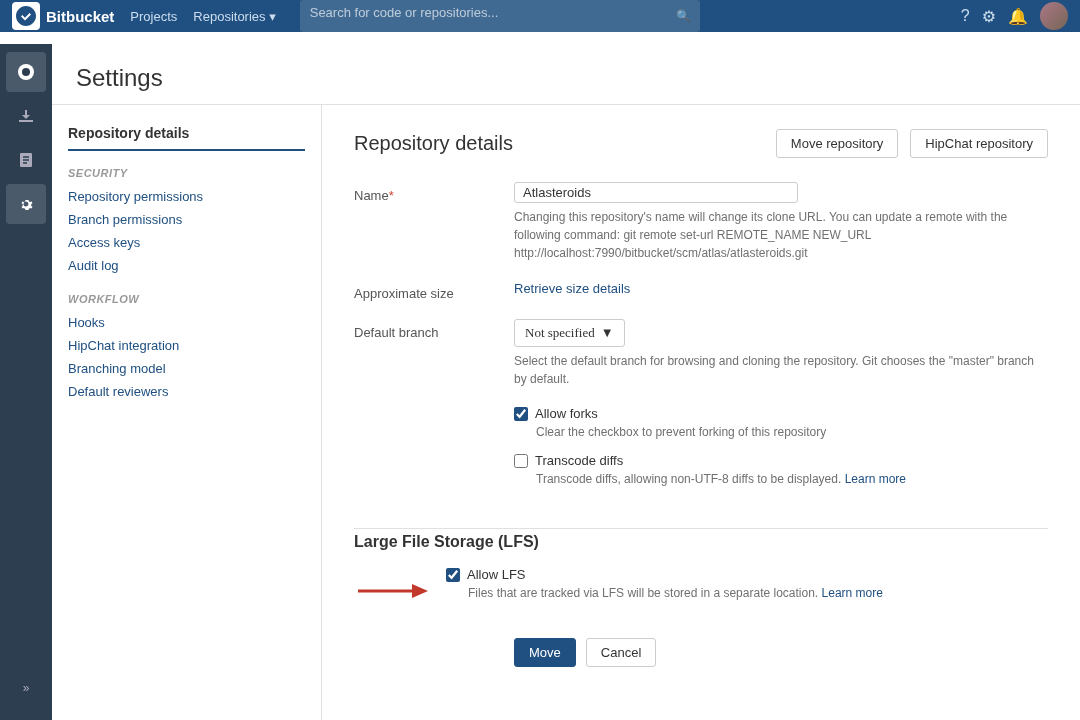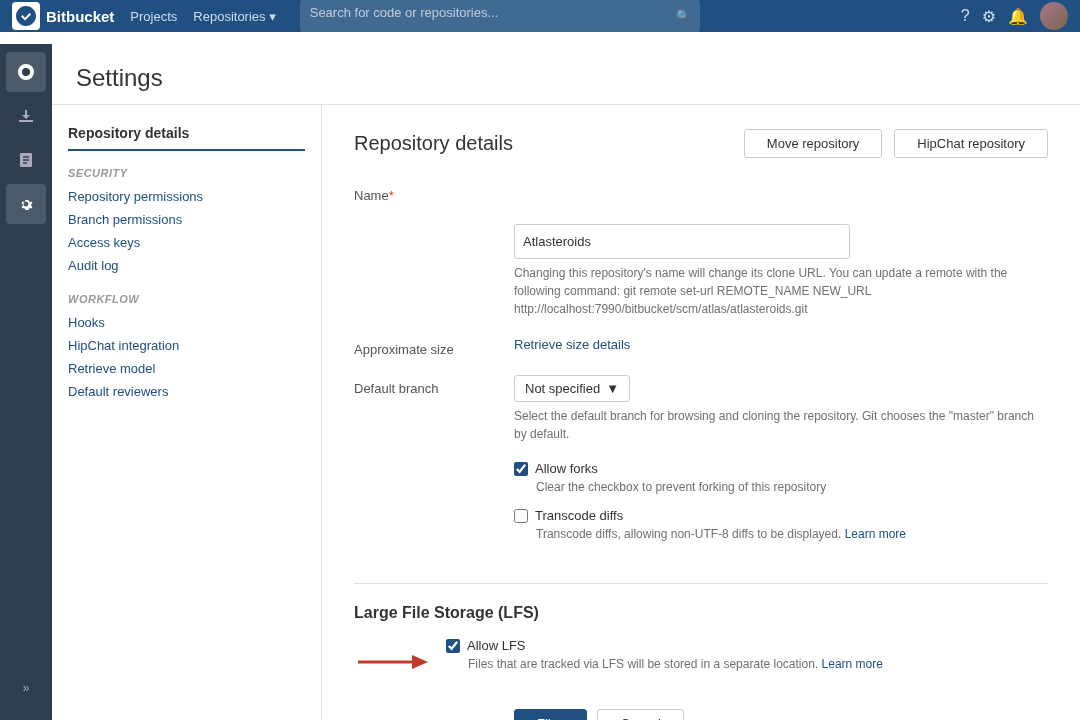--- a/index.html
+++ b/index.html
@@ -181,21 +181,21 @@
       margin-bottom: 24px;
       gap: 12px;
     }
     .section-title {
       font-size: 20px;
       font-weight: 400;
       color: #333;
       flex: 1;
     }
     .btn {
-      padding: 6px 22px;
+      padding: 6px 14px;
       border-radius: 3px;
       font-size: 13px;
       cursor: pointer;
       border: 1px solid #ccc;
       background: #fff;
       color: #333;
     }
     .btn-primary {
       background: #205081;
       color: #fff;
@@ -214,47 +214,47 @@
       padding-top: 6px;
       font-size: 13px;
       color: #555;
       padding-right: 16px;
     }
     .form-label .required {
       color: #d04437;
     }
     .form-content { flex: 1; }
     .form-input {
-      width: 336px;
-      padding: 9px 8px;
+      width: 284px;
+      padding: 2px 8px;
       border: 1px solid #ccc;
       border-radius: 3px;
       font-size: 13px;
       color: #333;
-      margin-top: 42px;
     }
     .form-hint {
       font-size: 12px;
       color: #707070;
       margin-top: 5px;
       line-height: 1.5;
     }
 
     
     .dropdown-btn {
       padding: 5px 10px;
       border: 1px solid #ccc;
       border-radius: 3px;
       background: #fff;
       font-size: 13px;
       color: #333;
       cursor: pointer;
       display: inline-flex;
       align-items: center;
       gap: 6px;
+      font-family: Liberation Serif, serif;
     }
 
     
     .checkbox-row {
       display: flex;
       align-items: center;
       gap: 7px;
       margin-bottom: 4px;
     }
     .checkbox-row input[type="checkbox"] {
@@ -270,21 +270,21 @@
       font-size: 12px;
       color: #707070;
       margin-bottom: 14px;
       margin-left: 22px;
     }
     .checkbox-hint a { color: #205081; }
 
     
     .lfs-section {
       margin-top: 28px;
-      padding-top: 20px;
+      padding-top: 4px;
       border-top: 1px solid #e0e0e0;
     }
     .lfs-title {
       font-size: 16px;
       font-weight: 600;
       color: #333;
       margin-bottom: 16px;
     }
     .lfs-row {
       display: flex;
@@ -384,21 +384,21 @@
 
       <div class="section-heading">SECURITY</div>
       <a class="left-nav-link">Repository permissions</a>
       <a class="left-nav-link">Branch permissions</a>
       <a class="left-nav-link">Access keys</a>
       <a class="left-nav-link">Audit log</a>
 
       <div class="section-heading">WORKFLOW</div>
       <a class="left-nav-link">Hooks</a>
       <a class="left-nav-link">HipChat integration</a>
-      <a class="left-nav-link">Retrieve model</a>
+      <a class="left-nav-link">Branching model</a>
       <a class="left-nav-link">Default reviewers</a>
     </div>
 
     <div class="right-panel">
 
       <div class="section-header-row">
         <h2 class="section-title">Repository details</h2>
         <button class="btn">Move repository</button>
         <button class="btn">HipChat repository</button>
       </div>
@@ -468,19 +468,19 @@
             </div>
             <div class="checkbox-hint">
               <span>Files that are tracked via LFS will be stored in a separate location.</span>
               <a style="color:#205081;cursor:pointer;">Learn more</a>
             </div>
           </div>
         </div>
       </div>
 
       <div class="action-row">
-        <button class="btn btn-primary">Files</button>
+        <button class="btn btn-primary">Move</button>
         <button class="btn">Cancel</button>
       </div>
 
     </div>
   </div>
 </div>
 
 </body></html>

